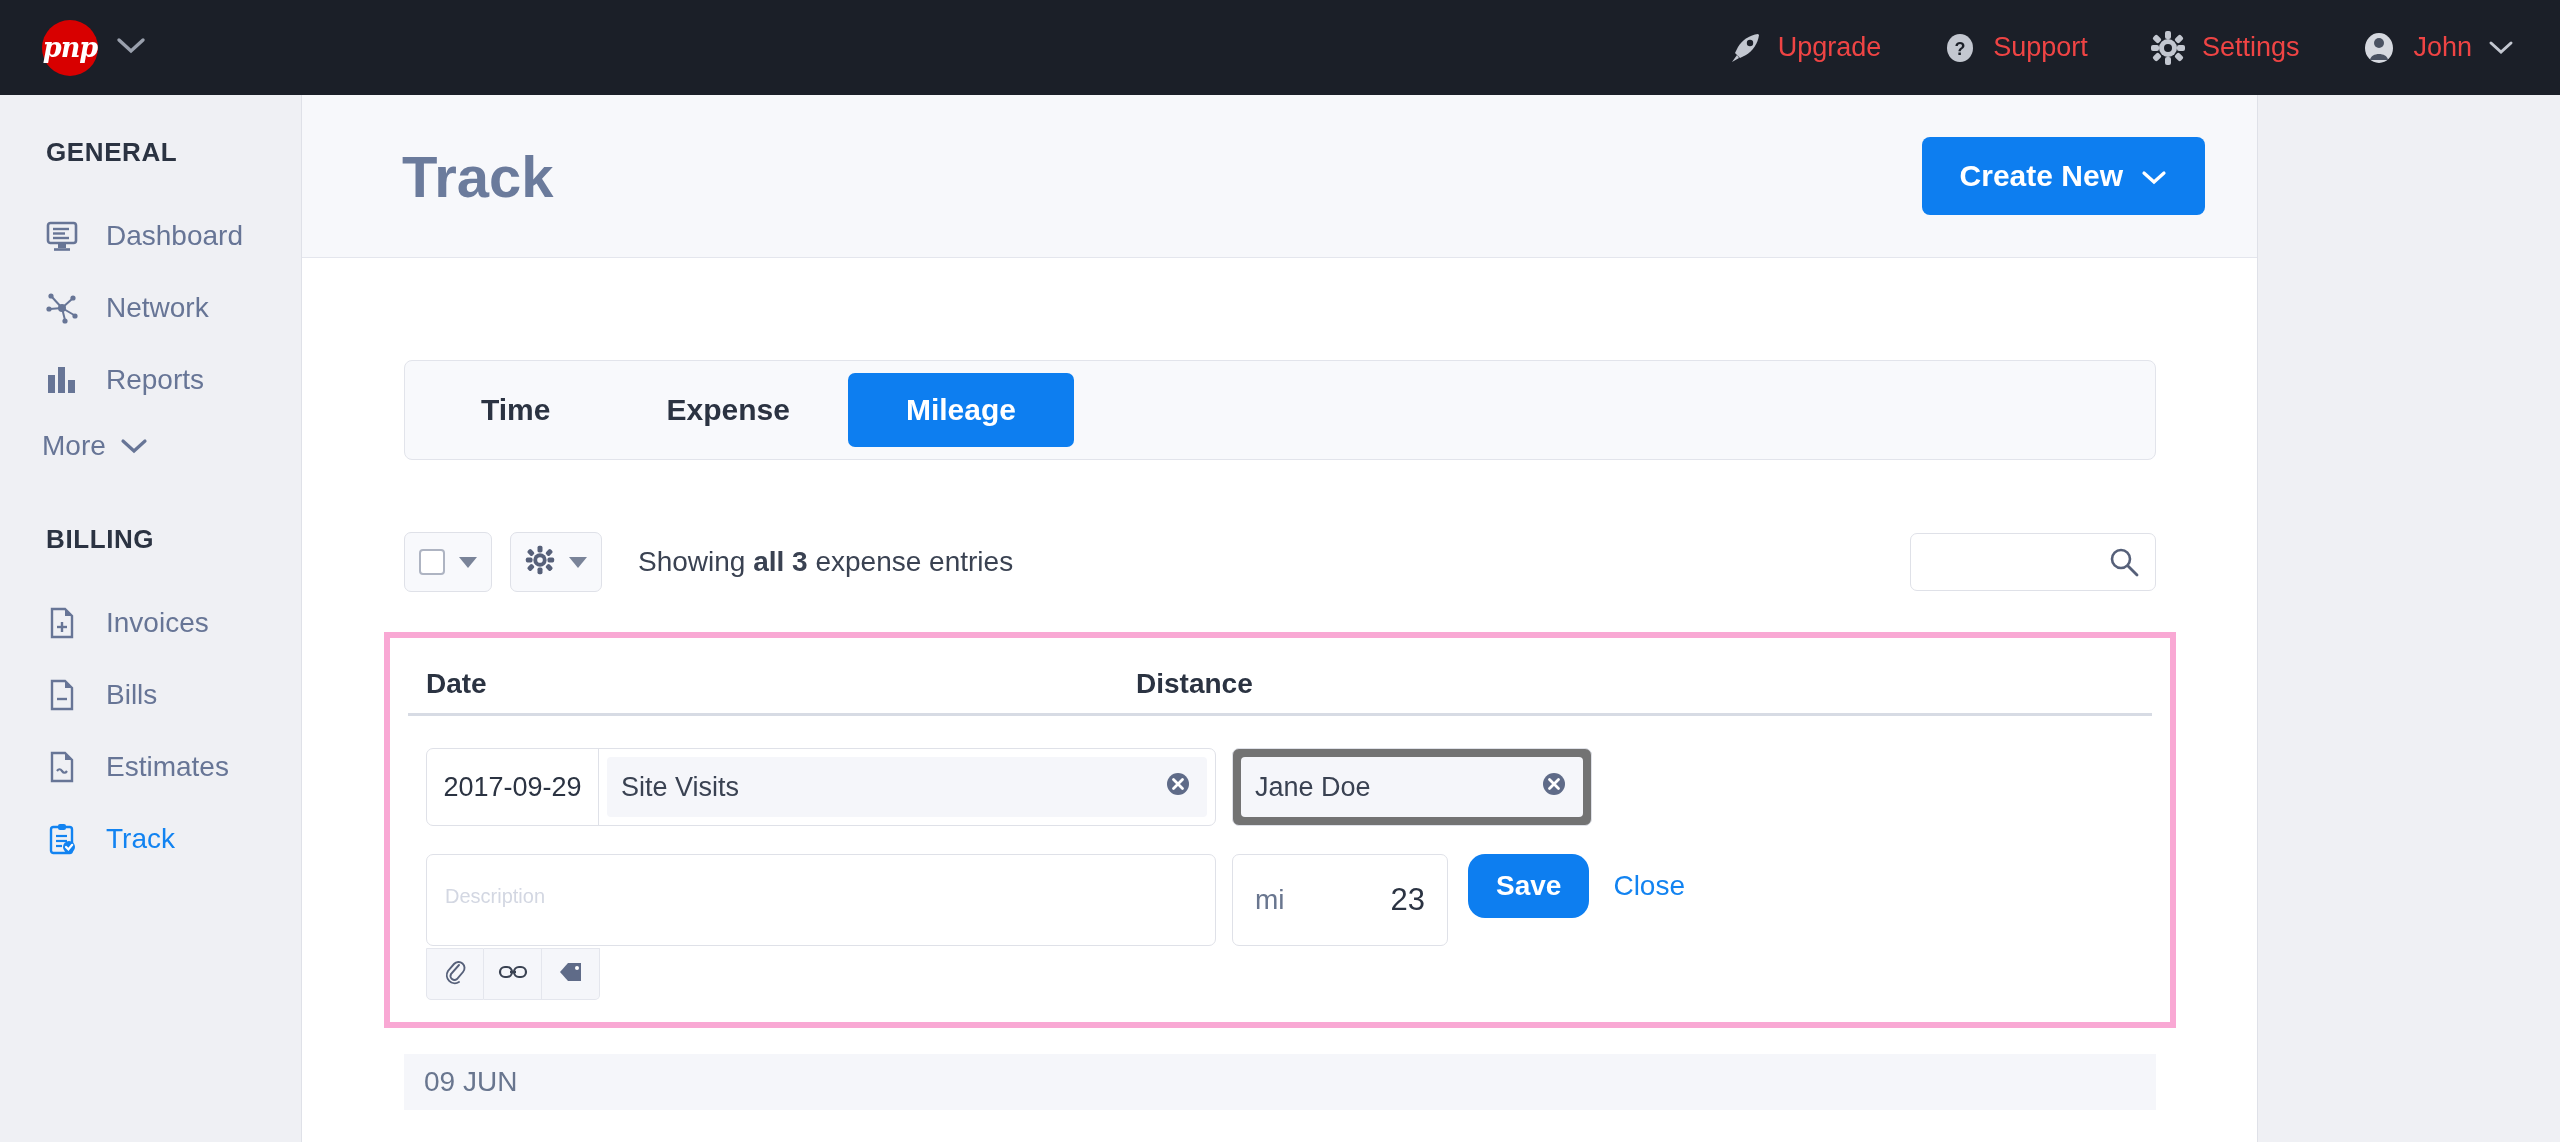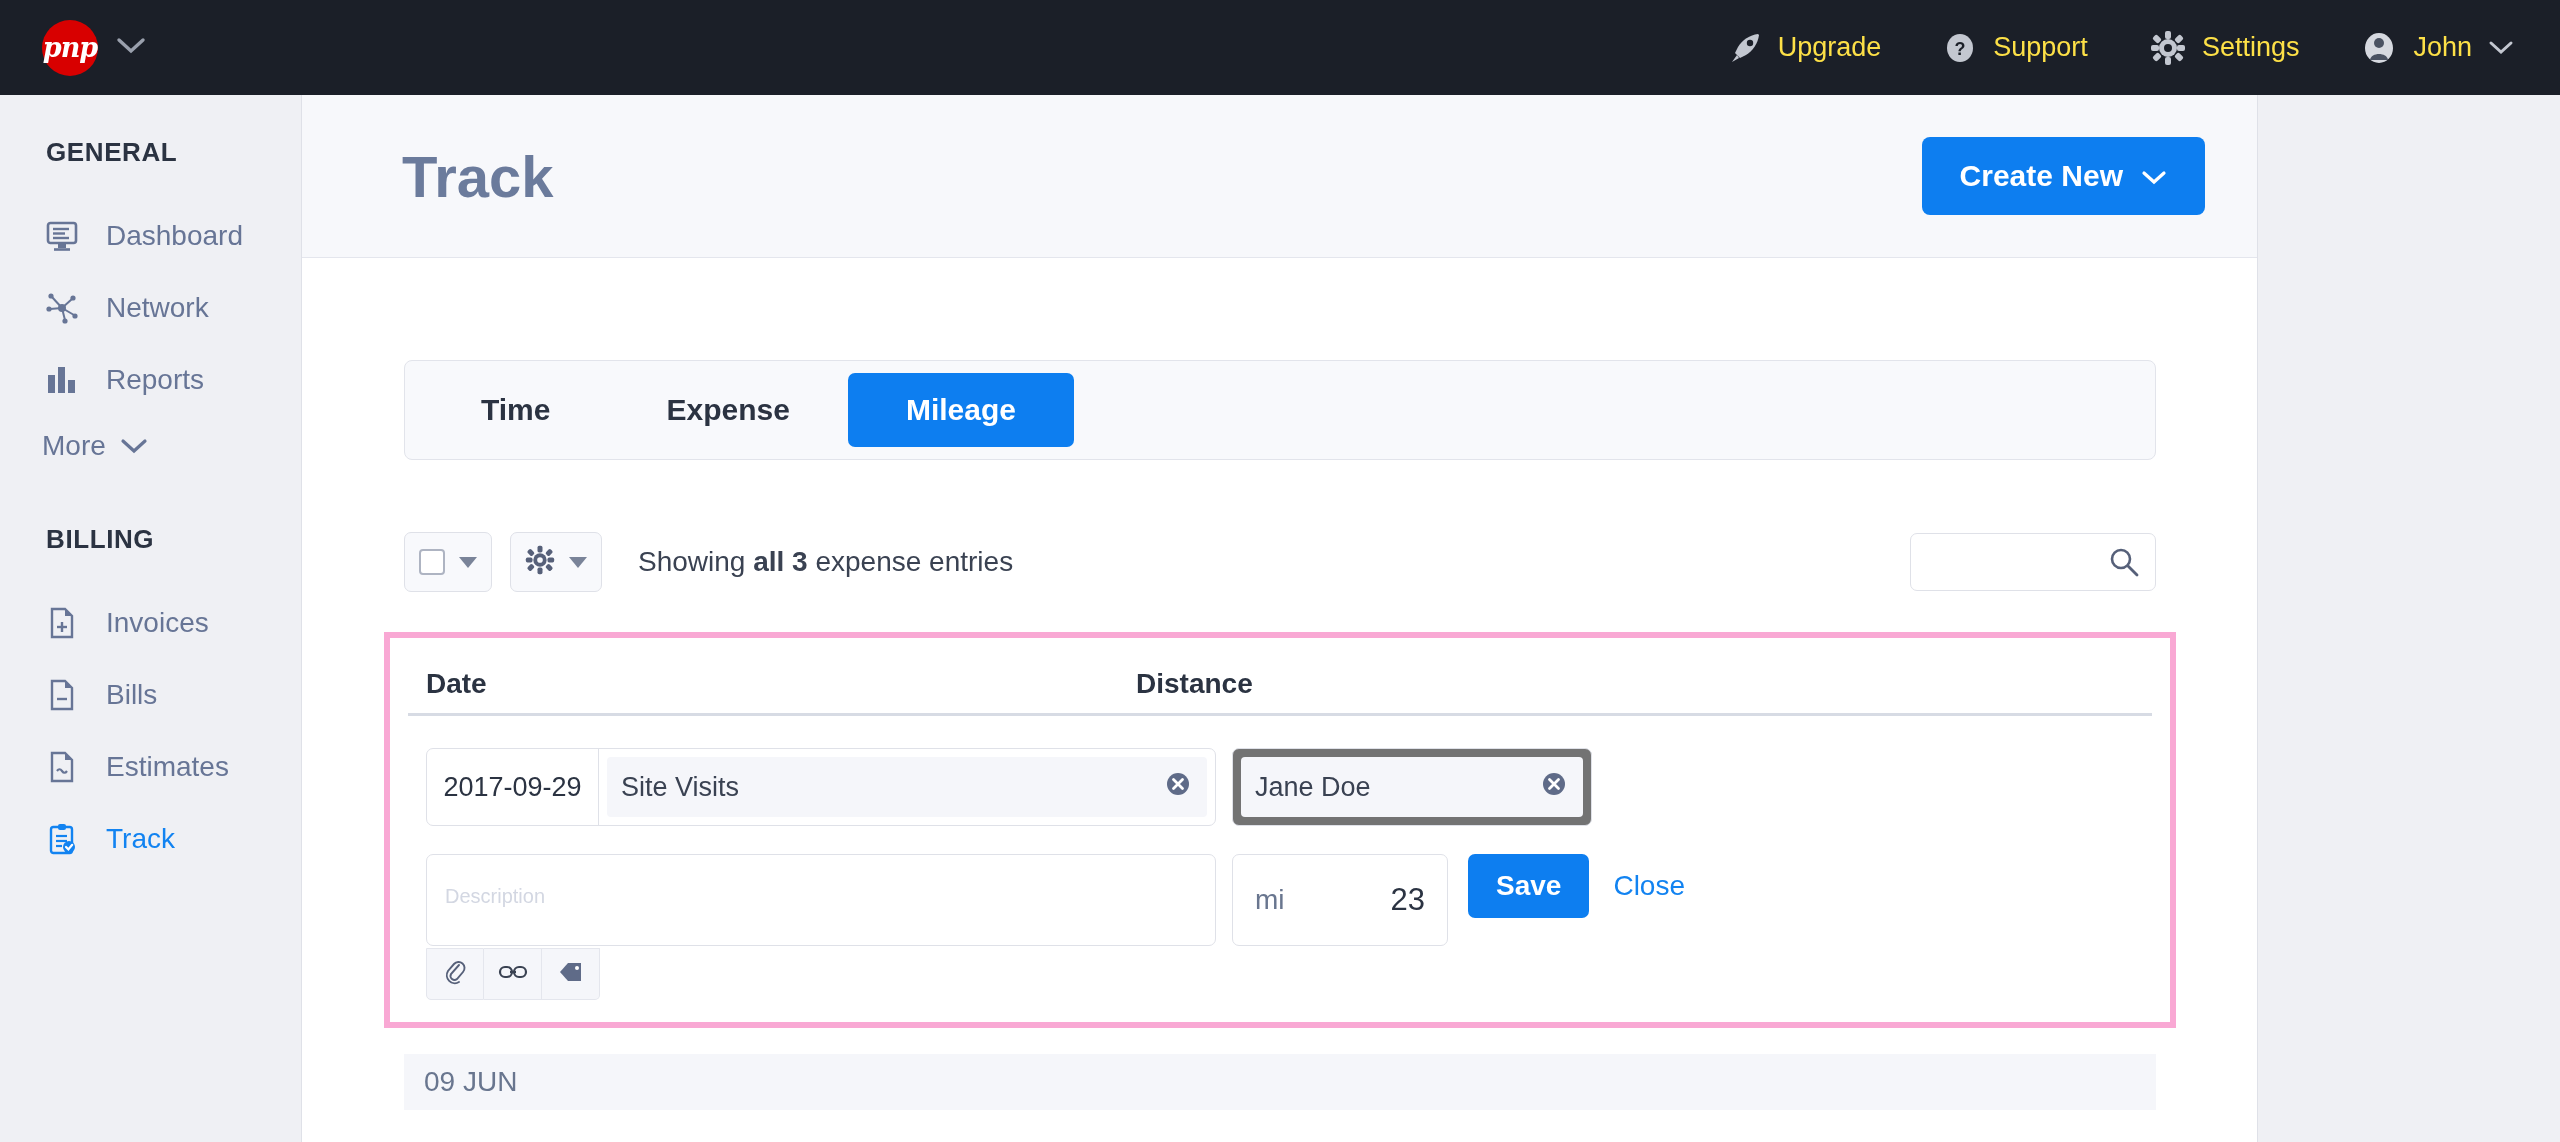--- a/index.html
+++ b/index.html
@@ -23,21 +23,21 @@
     background: #d80000;
     display: flex; align-items: center; justify-content: center;
     color: #fff; font-family: "DejaVu Serif", serif;
     font-style: italic; font-weight: 700; font-size: 27px;
     letter-spacing: -1px;
   }
   .brand-chev { margin-left: 18px; color: #9aa0ad; }
   .topnav { margin-left: auto; display: flex; align-items: center; margin-right: 46px; }
   .topnav-item {
     display: flex; align-items: center;
-    color: #fde047; font-size: 27px;
+    color: #ef4444; font-size: 27px;
     margin-left: 62px; cursor: pointer;
   }
   .topnav-item .ico { display: flex; align-items: center; margin-right: 16px; }
   .topnav-item .chev { margin-left: 16px; }
 
   
   .sidebar {
     position: absolute; top: 95px; left: 0;
     width: 302px; height: 1047px;
     background: #eff0f4;
@@ -209,21 +209,21 @@
     margin-left: 16px; width: 216px; height: 92px;
     border: 1px solid #dfe1e8; border-radius: 7px;
     background: #fff; display: flex; align-items: center;
     padding: 0 22px;
   }
   .dist-unit { font-size: 28px; color: #69768f; }
   .dist-val { margin-left: auto; font-size: 31px; color: #2b3342; }
   .btn-save {
     margin-left: 20px; background: #0d7ef0; color: #fff;
     font-size: 28px; font-weight: 700;
-    border: none; border-radius: 7px;
+    border: none; border-radius: 17px;
     padding: 16px 28px; cursor: pointer;
   }
   .link-close {
     margin-left: 24px; margin-top: 16px;
     color: #1283f1; font-size: 28px; cursor: pointer;
   }
 
   
   .date-band {
     margin-top: 26px; width: 1752px; height: 56px;

